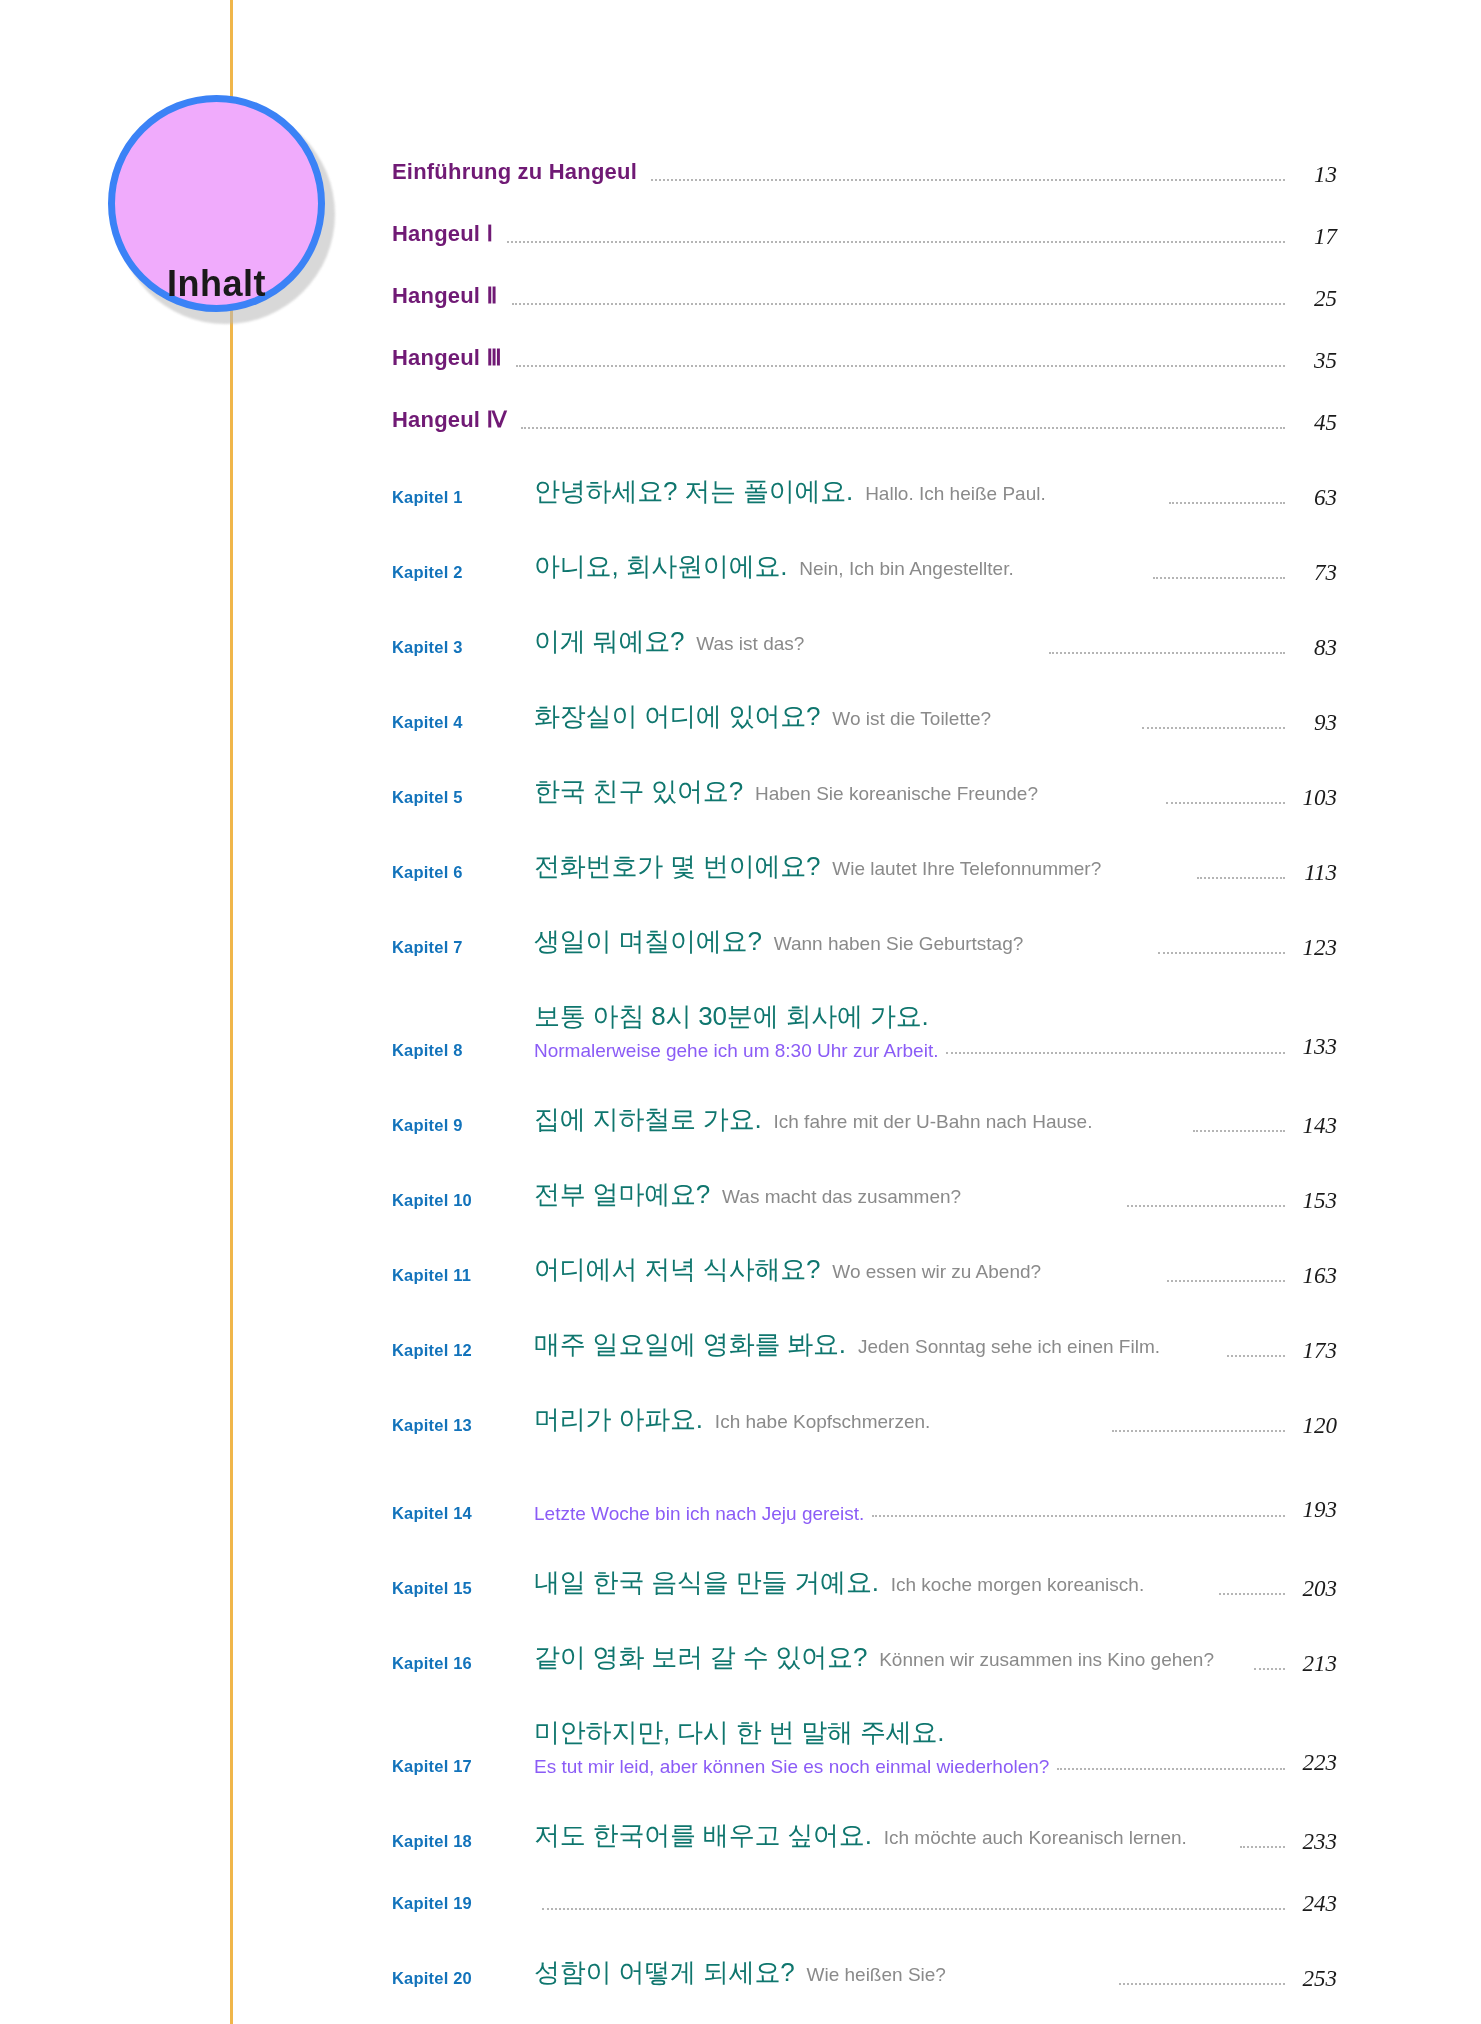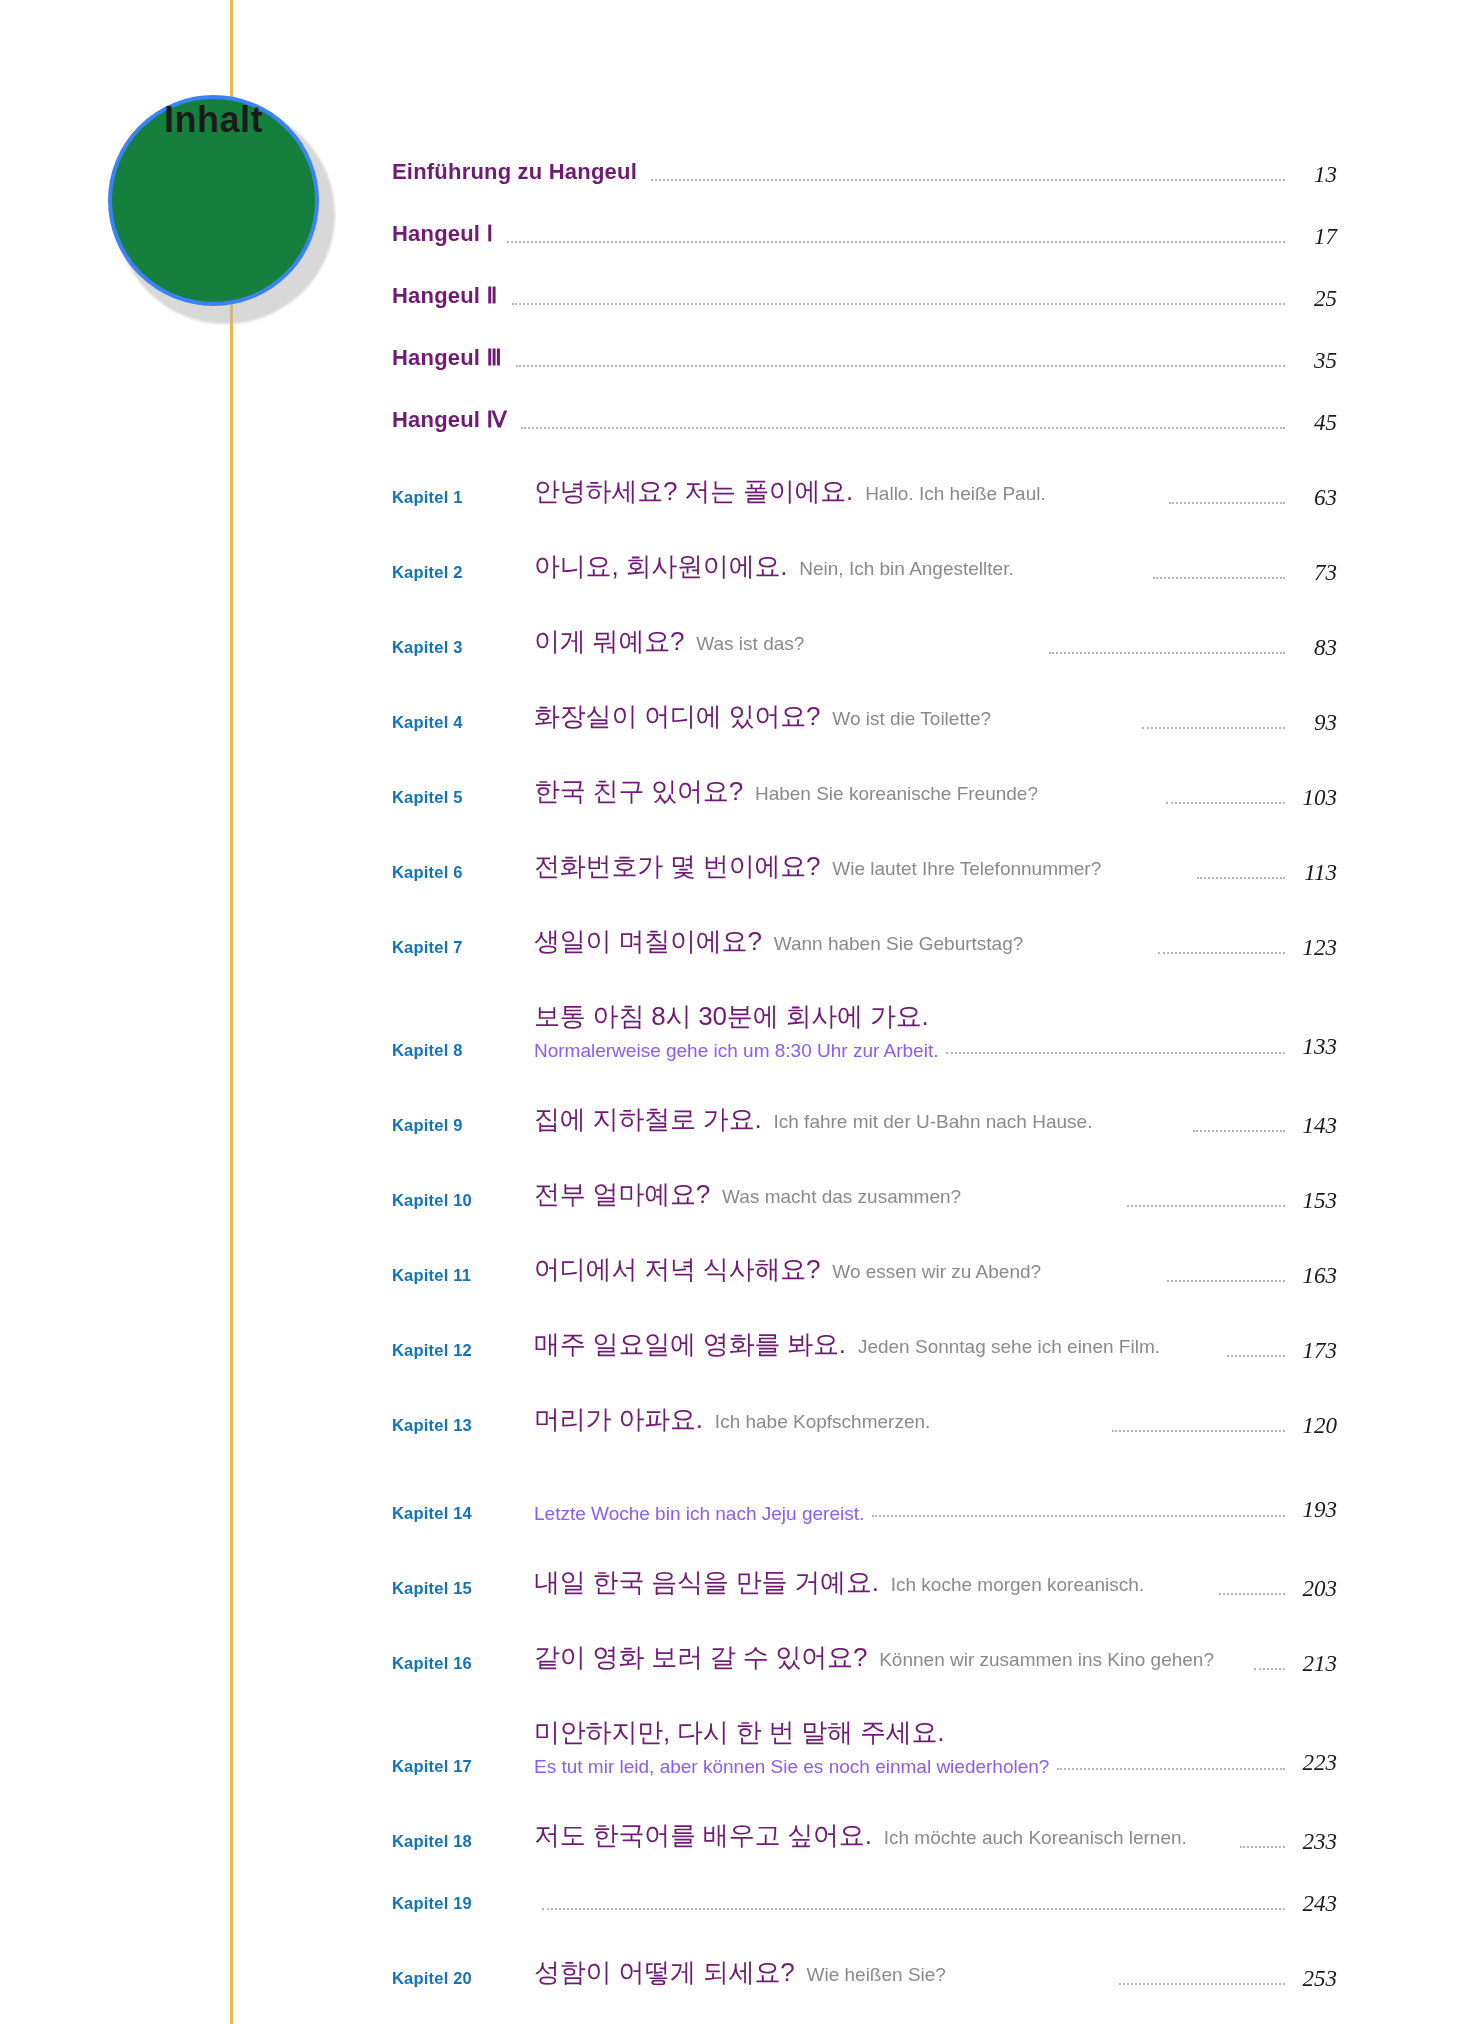--- a/index.html
+++ b/index.html
@@ -44,25 +44,25 @@
     opacity: .55;
     filter: blur(1px);
   }
   .circle {
     position: absolute;
     left: 0;
     top: 0;
     width: 203px;
     height: 203px;
     border-radius: 50%;
-    background: #15803d;
-    border: 4px solid #3b82f6;
+    background: #f0abfc;
+    border: 7px solid #3b82f6;
     box-sizing: content-box;
     display: flex;
-    align-items: flex-start;
+    align-items: flex-end;
     justify-content: center;
   }
   .circle-label {
     font-size: 36px;
     font-weight: bold;
     color: #1a1a1a;
     letter-spacing: .5px;
   }
 
   
@@ -112,21 +112,21 @@
   .titlewrap {
     flex: 1 1 auto;
     display: flex;
     flex-wrap: wrap;
     align-items: baseline;
     min-width: 0;
     padding-bottom: 4px;
   }
   .ko {
     font-size: 26px;
-    color: #701a75;
+    color: #0f766e;
     letter-spacing: -0.2px;
     white-space: nowrap;
     margin-top: 36px;
   }
   .de {
     font-size: 19px;
     color: #8a8a8a;
     margin-left: 12px;
     white-space: nowrap;
   }

